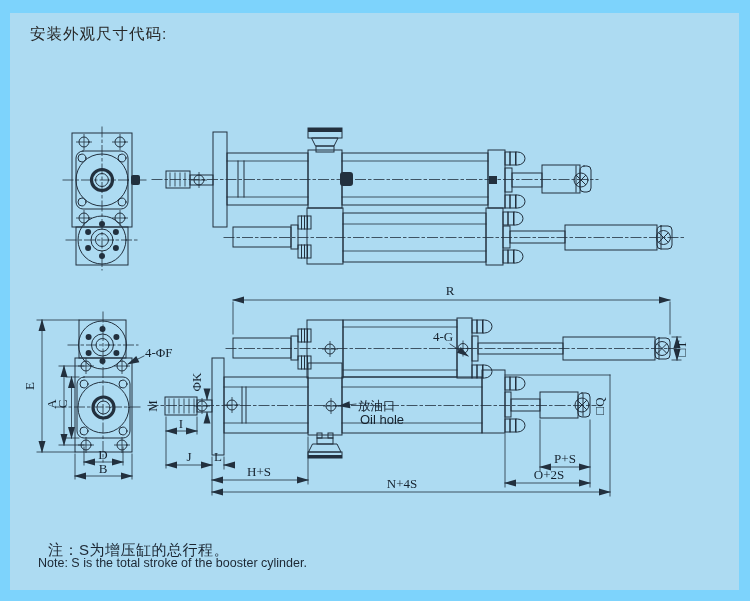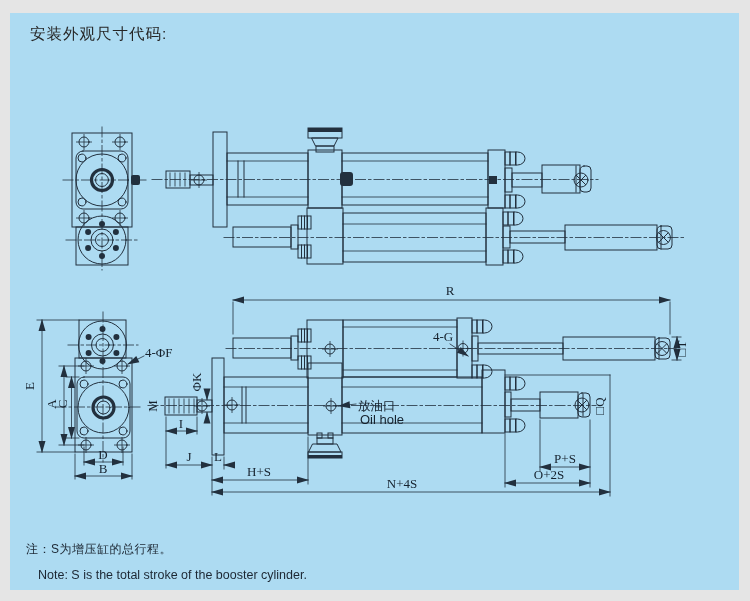--- a/index.html
+++ b/index.html
@@ -1,22 +1,22 @@
 <!DOCTYPE html>
 <html><head>
 <meta charset="utf-8">
 <style>
   html,body{margin:0;padding:0;background:#ffffff;}
-  .page{position:relative;width:750px;height:601px;background:#e5e5e5;overflow:hidden;
+  .page{position:relative;width:750px;height:601px;background:#7dd3fc;overflow:hidden;
         font-family:"Liberation Sans",sans-serif;}
   .panel{position:absolute;left:10px;top:13px;width:729px;height:577px;background:#addbf2;}
   .title-zh{position:absolute;left:30px;top:24px;font-size:15.5px;color:#262626;letter-spacing:1px;}
   .title-en{position:absolute;left:30px;top:45px;font-size:15.5px;color:#262626;letter-spacing:.4px;}
-  .note-zh{position:absolute;left:26px;top:541px;font-size:12px;color:#1c2733;letter-spacing:.5px;}
-  .note-en{position:absolute;left:38px;top:556px;font-size:12.5px;color:#1c2733;margin-top:12px;}
+  .note-zh{position:absolute;left:48px;top:541px;font-size:15px;color:#1c2733;letter-spacing:.5px;}
+  .note-en{position:absolute;left:38px;top:556px;font-size:12.5px;color:#1c2733;}
   svg.dwg{position:absolute;left:0;top:0;}
   .s{fill:none;stroke:#22303e;stroke-width:1;stroke-linecap:square;stroke-linejoin:miter;}
   .dm{stroke-width:.8;}
   .cl{stroke-dasharray:10 3 2.5 3;stroke-width:.8;}
   .dk{fill:#22303e;stroke:none;}
   .tk{fill:none;stroke:#22303e;stroke-width:3.2;}
   text.dl{font-family:"Liberation Serif",serif;font-size:13px;fill:#16222e;}
   text.zh{font-family:"Liberation Serif",serif;font-size:12.5px;fill:#16222e;}
   text.en{font-family:"Liberation Sans",sans-serif;font-size:13px;fill:#16222e;}
 </style>

